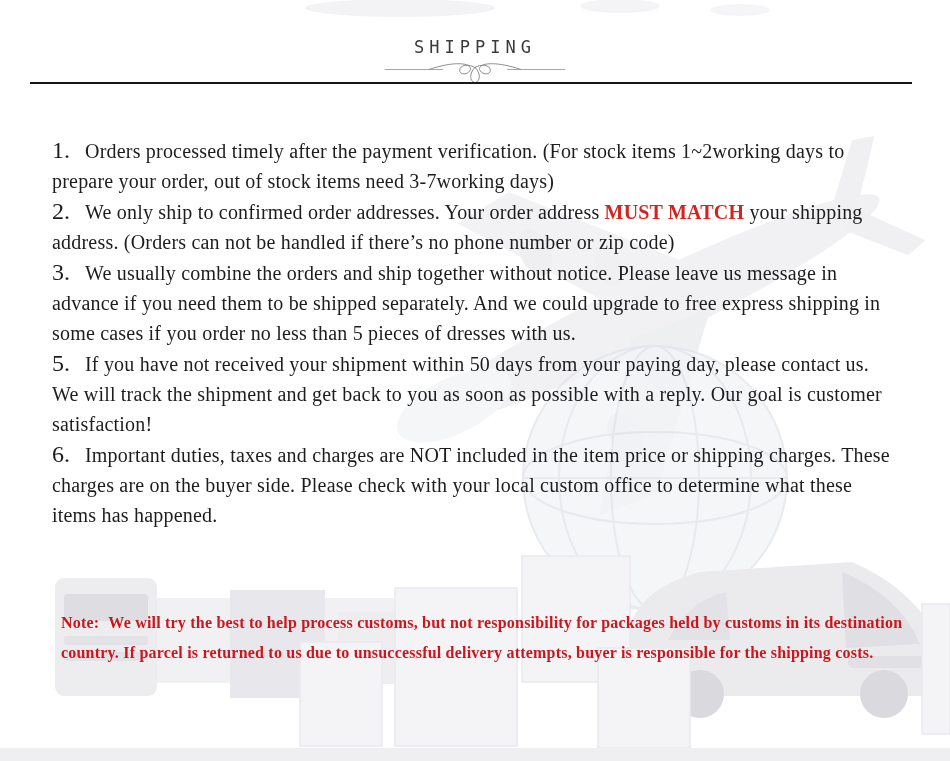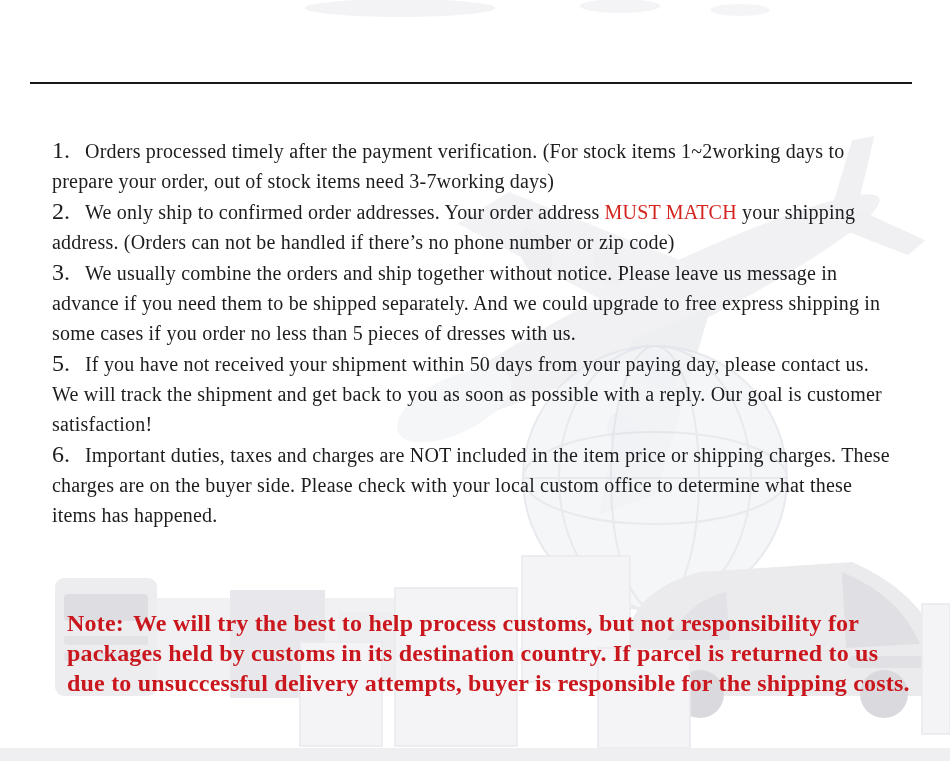--- a/index.html
+++ b/index.html
@@ -14,24 +14,24 @@
   .title{
     margin-top:38px;font-family:"DejaVu Sans Mono","Liberation Mono",monospace;
     font-size:17px;line-height:19px;letter-spacing:5px;color:#3a3a3a;
   }
   .flourish{display:block;margin:1px auto 0;}
   .rule{position:absolute;top:82px;left:30px;width:882px;height:2px;background:#171717;z-index:2;}
   
   .content{position:absolute;top:135px;left:52px;width:848px;z-index:2;}
   .item{margin:0;font-size:20px;line-height:30px;letter-spacing:0.2px;color:#1d1d1f;}
   .num{font-size:24px;margin-right:15px;letter-spacing:0;}
-  .red{color:#d42420;font-weight:normal;}
+  .red{color:#d42420;font-weight:bold;}
   .note{
-    position:absolute;top:608px;left:55px;width:850px;z-index:2;margin:0;padding-left:12px;
-    font-size:24px;line-height:30px;letter-spacing:0.2px;color:#c9171d;font-weight:bold;
+    position:absolute;top:608px;left:55px;width:850px;z-index:2;margin:0;padding-left:6px;
+    font-size:16px;line-height:30px;letter-spacing:0.2px;color:#c9171d;font-weight:bold;
   }
   .note-label{margin-right:9px;}
 </style>
 </head>
 <body>
 
 <div class="page">
 
   <svg class="bg" width="950" height="761" viewBox="0 0 950 761" aria-hidden="true">
 
@@ -88,20 +88,32 @@
       <rect x="300" y="642" width="82" height="104"></rect>
       <rect x="395" y="588" width="122" height="158"></rect>
       <rect x="522" y="556" width="108" height="126"></rect>
       <rect x="598" y="648" width="92" height="100"></rect>
       <rect x="922" y="604" width="28" height="130"></rect>
     </g>
 
     <rect x="0" y="748" width="950" height="13" fill="#efeff2"></rect>
   </svg>
 
+  <div class="header">
+    <div class="title">SHIPPING</div>
+    <svg class="flourish" width="184" height="26" viewBox="0 0 240 34" aria-hidden="true">
+      <g fill="none" stroke="#8c8c8c" stroke-width="1.3">
+        <path d="M2 15 H78" stroke="#a6a6a6"></path>
+        <path d="M162 15 H238" stroke="#a6a6a6"></path>
+        <path d="M60 15 C92 4 116 6 114 15 C112 22 100 23 100 16 C100 9 112 7 121 13"></path>
+        <path d="M180 15 C148 4 124 6 126 15 C128 22 140 23 140 16 C140 9 128 7 119 13"></path>
+        <path d="M120 12 C113 20 112 29 120 33 C128 29 127 20 120 12 Z"></path>
+      </g>
+    </svg>
+  </div>
   <div class="rule"></div>
 
   <div class="content">
     <p class="item"><span class="num">1.</span><span>Orders processed timely after the payment verification. (For stock items 1~2working days to prepare your order, out of stock items need 3-7working days)</span><span class="red"></span><span></span></p>
     <p class="item"><span class="num">2.</span><span>We only ship to confirmed order addresses. Your order address </span><span class="red">MUST MATCH</span><span> your shipping address.  (Orders can not be handled if there’s no phone number or zip code)</span></p>
     <p class="item"><span class="num">3.</span><span>We usually combine the orders and ship together without notice. Please leave us message in advance if you need them to be shipped separately. And we could upgrade to free express shipping in some cases if you order no less than 5 pieces of dresses with us.</span><span class="red"></span><span></span></p>
     <p class="item"><span class="num">5.</span><span>If you have not received your shipment within 50 days from your paying day, please contact us. We will track the shipment and get back to you as soon as possible with a reply. Our goal is customer satisfaction!</span><span class="red"></span><span></span></p>
     <p class="item"><span class="num">6.</span><span>Important duties, taxes and charges are NOT included in the item price or shipping charges. These charges are on the buyer side. Please check with your local custom office to determine what these items has happened.</span><span class="red"></span><span></span></p>
   </div>
 

